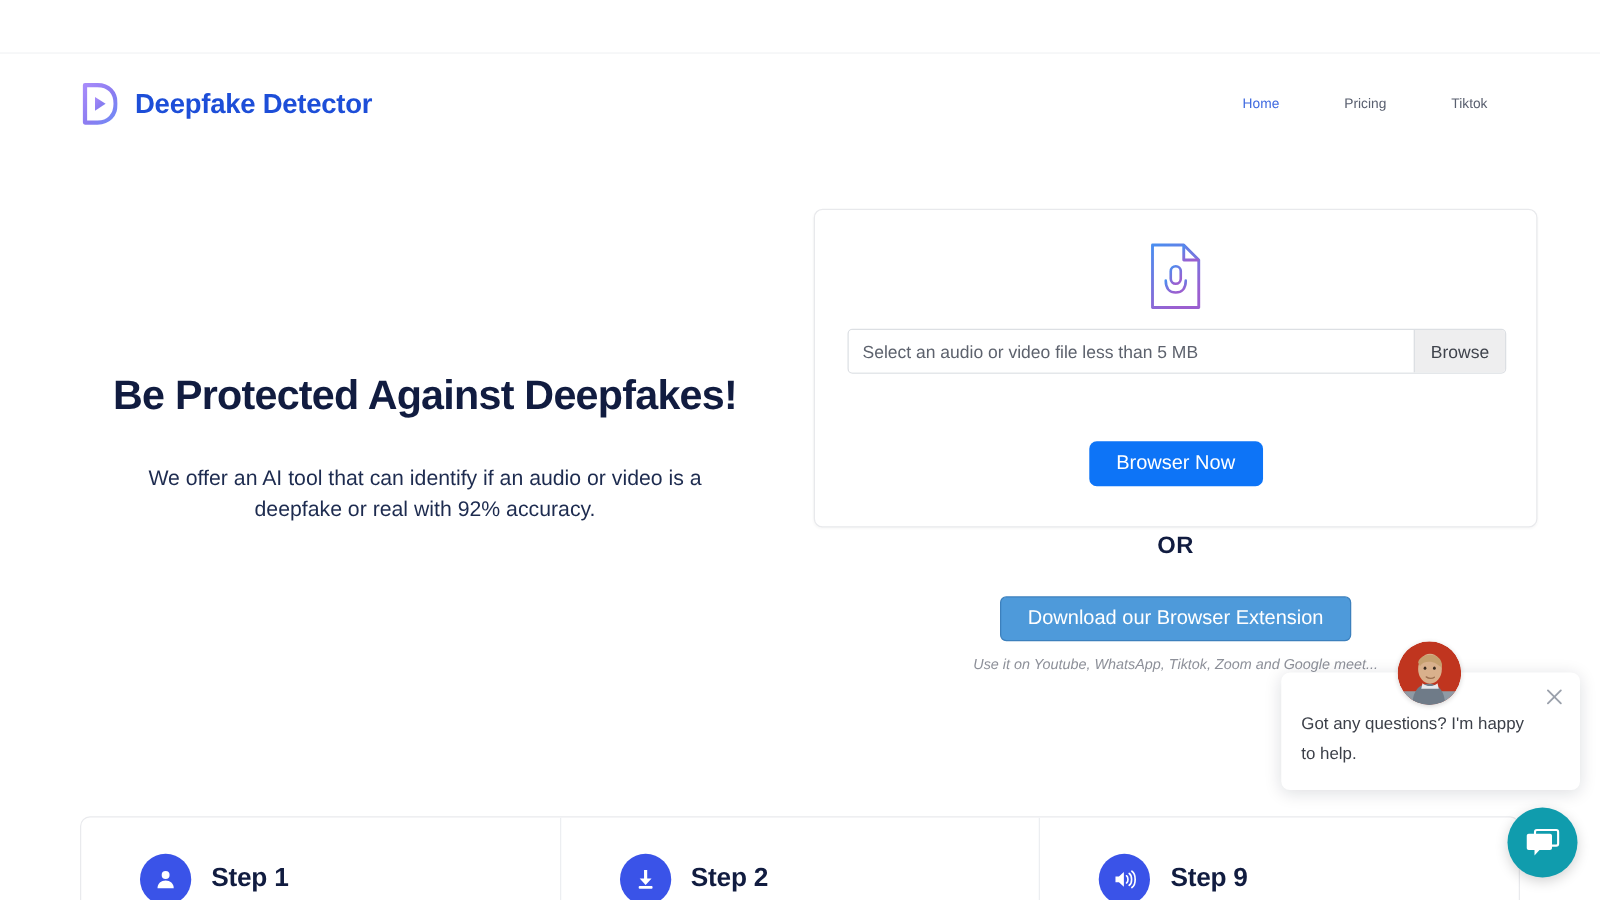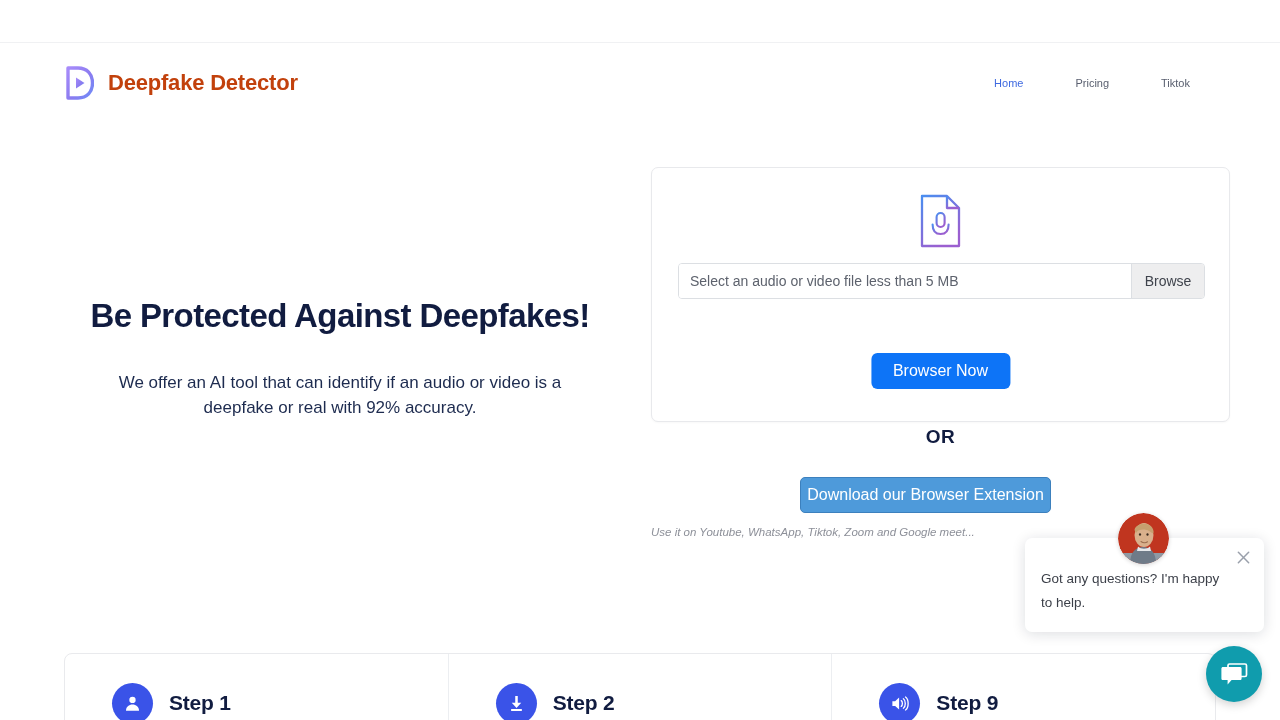--- a/index.html
+++ b/index.html
@@ -26,21 +26,21 @@
     position: absolute; left: 0; top: 43px; width: 1280px; height: 79px;
     background: #ffffff;
     display: flex; align-items: center;
   }
   .brand {
     position: absolute; left: 64px; top: 0; height: 79px;
     display: flex; align-items: center; gap: 14px;
   }
   .brand-mark { width: 30px; height: 34px; display: block; }
   .brand-name {
-    font-size: 22px; font-weight: bold; color: #c2410c;
+    font-size: 22px; font-weight: bold; color: #1d4ed8;
     letter-spacing: -0.2px; white-space: nowrap;
   }
 
   .nav-links {
     position: absolute; right: 64px; top: 0; height: 79px;
     display: flex; align-items: center; gap: 0;
   }
   .nav-link {
     font-size: 11px; color: #5a6070; text-decoration: none;
     padding: 6px 26px; cursor: pointer; white-space: nowrap;
@@ -109,29 +109,30 @@
   }
 
   
   .or-text {
     position: absolute; left: 651px; top: 426px; width: 579px;
     text-align: center; font-size: 19px; font-weight: bold;
     color: #111c40; letter-spacing: 0.4px;
   }
   .ext-btn {
     position: absolute; left: 800px; top: 477px;
-    width: 251px; height: 36px;
+    width: 281px; height: 36px;
     background: #4e9ada; border: 1px solid #3c80bd; border-radius: 5px;
     color: #ffffff; font-family: "Liberation Sans", sans-serif;
     font-size: 16px; cursor: pointer;
     display: flex; align-items: center; justify-content: center;
     white-space: nowrap;
   }
   .ext-hint {
     position: absolute; left: 651px; top: 526px; width: 579px;
+    text-align: center;
     font-size: 11.5px; font-style: italic; color: #8d9099;
     white-space: nowrap;
   }
 
   
   .steps-card {
     position: absolute; left: 64px; top: 653px;
     width: 1152px; height: 100px;
     background: #ffffff;
     border: 1px solid #e9eaed; border-top-left-radius: 8px; border-top-right-radius: 8px;

